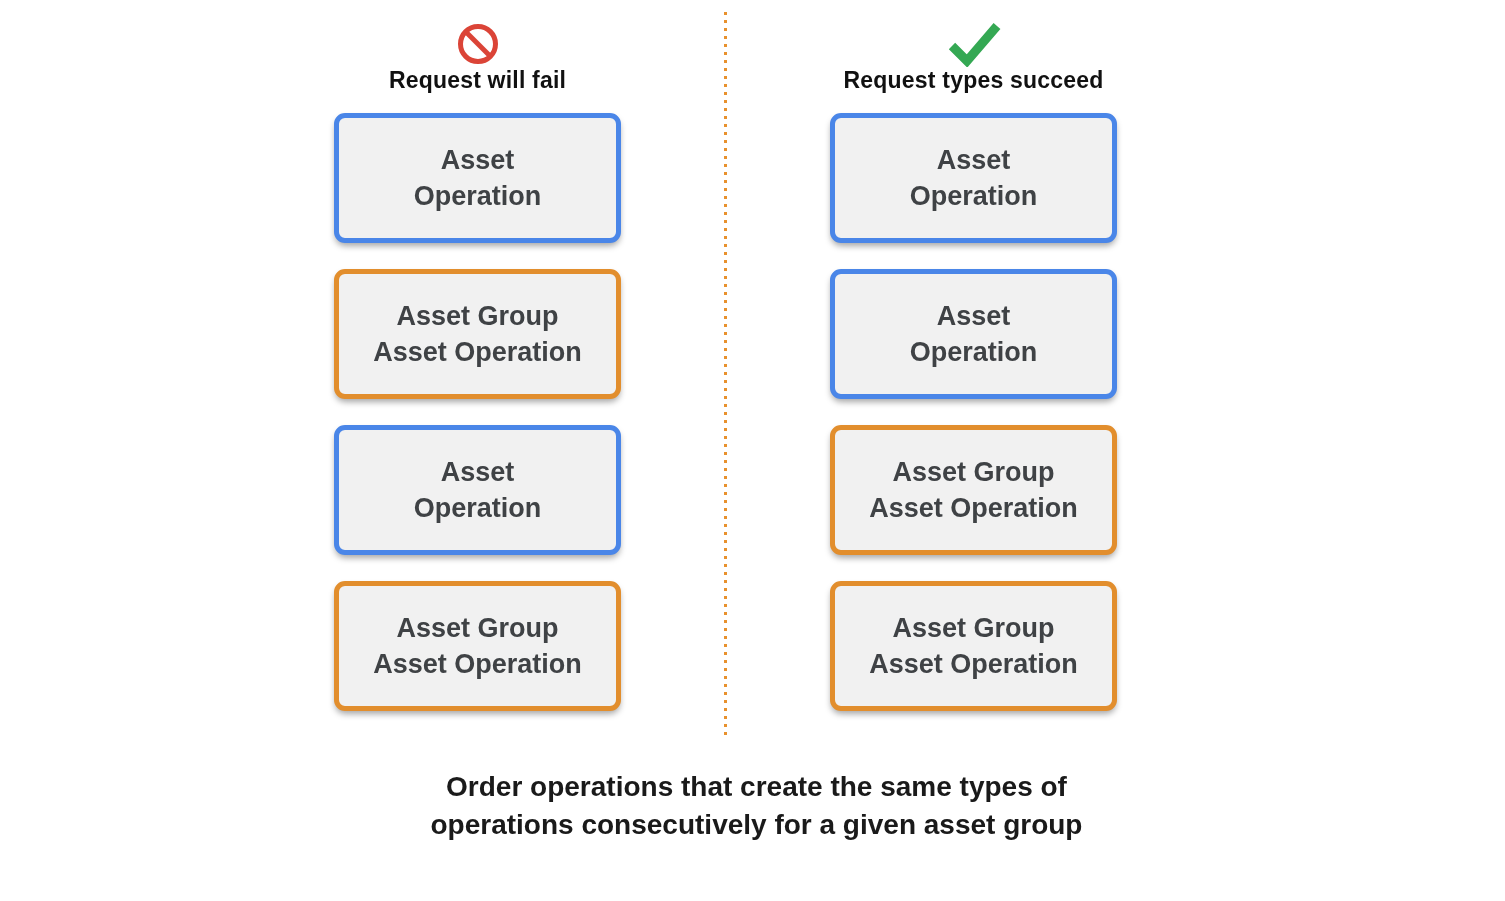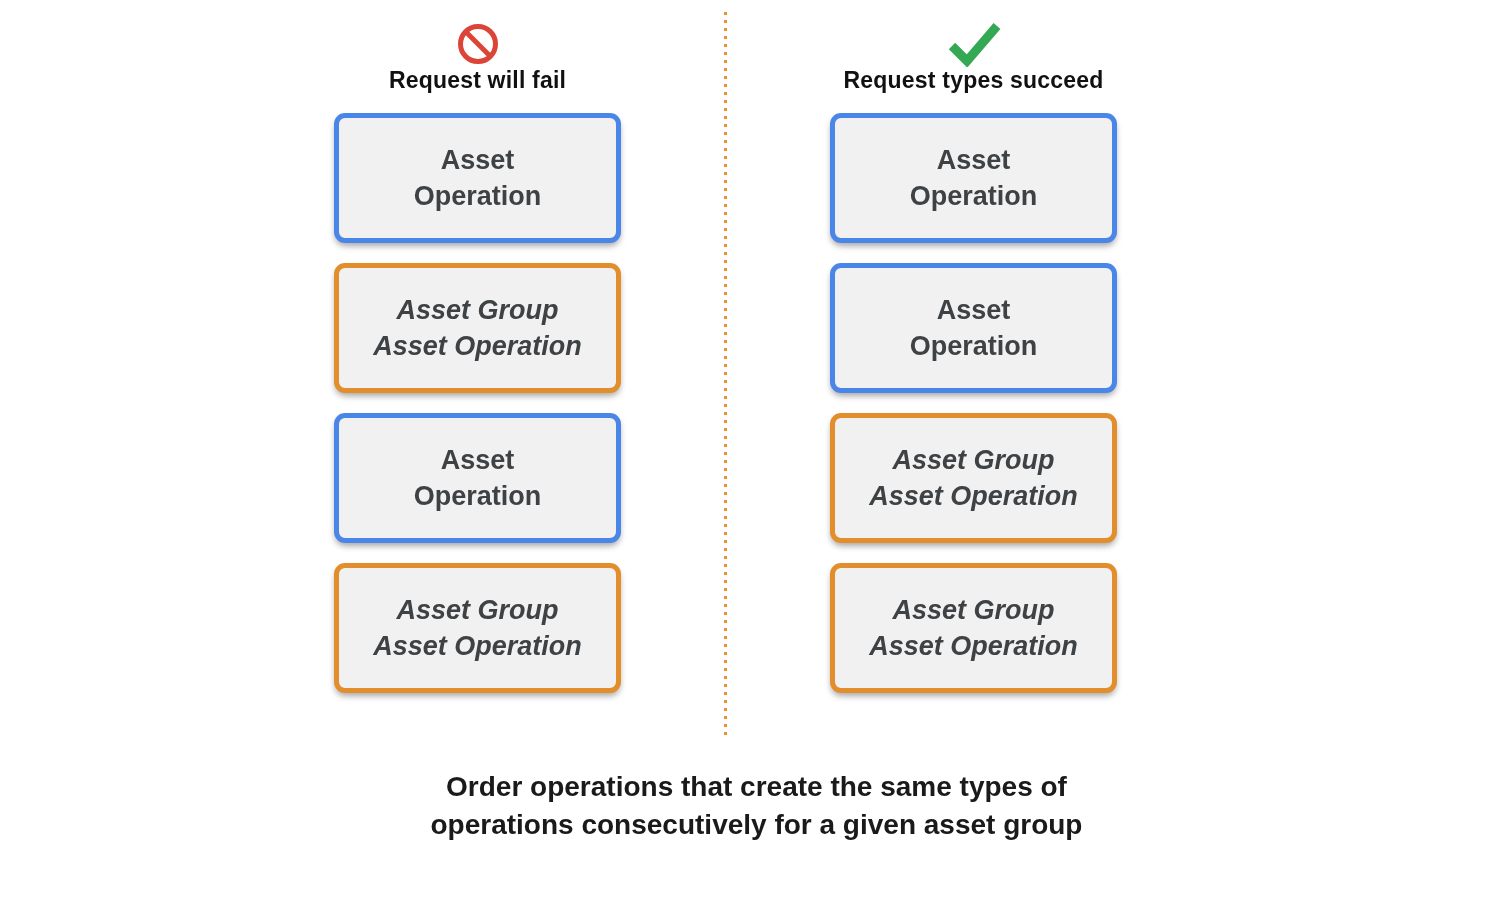--- a/index.html
+++ b/index.html
@@ -51,32 +51,32 @@
     font-weight: bold;
     color: var(--heading-text);
     white-space: nowrap;
     letter-spacing: 0.2px;
   }
   .prohibition-icon circle,
   .prohibition-icon line { stroke: var(--fail-red); }
   .check-icon path { stroke: var(--success-green); }
   .box {
     height: 130px;
-    margin-bottom: 20px;
+    margin-bottom: 26px;
     background: var(--box-fill);
     border: 5px solid;
     border-radius: 11px;
     display: flex;
     flex-direction: column;
     align-items: center;
     justify-content: center;
     box-shadow: 0 4px 6px -1px rgba(0,0,0,0.35);
   }
   .box-blue { border-color: var(--blue-border); }
-  .box-orange { border-color: var(--orange-border); font-style: italic; }
+  .box-orange { border-color: var(--orange-border); }
   .box-line {
     font-size: 27px;
     font-weight: bold;
     line-height: 36px;
     color: var(--box-text);
     text-align: center;
     white-space: nowrap;
   }
   .divider {
     position: absolute;

